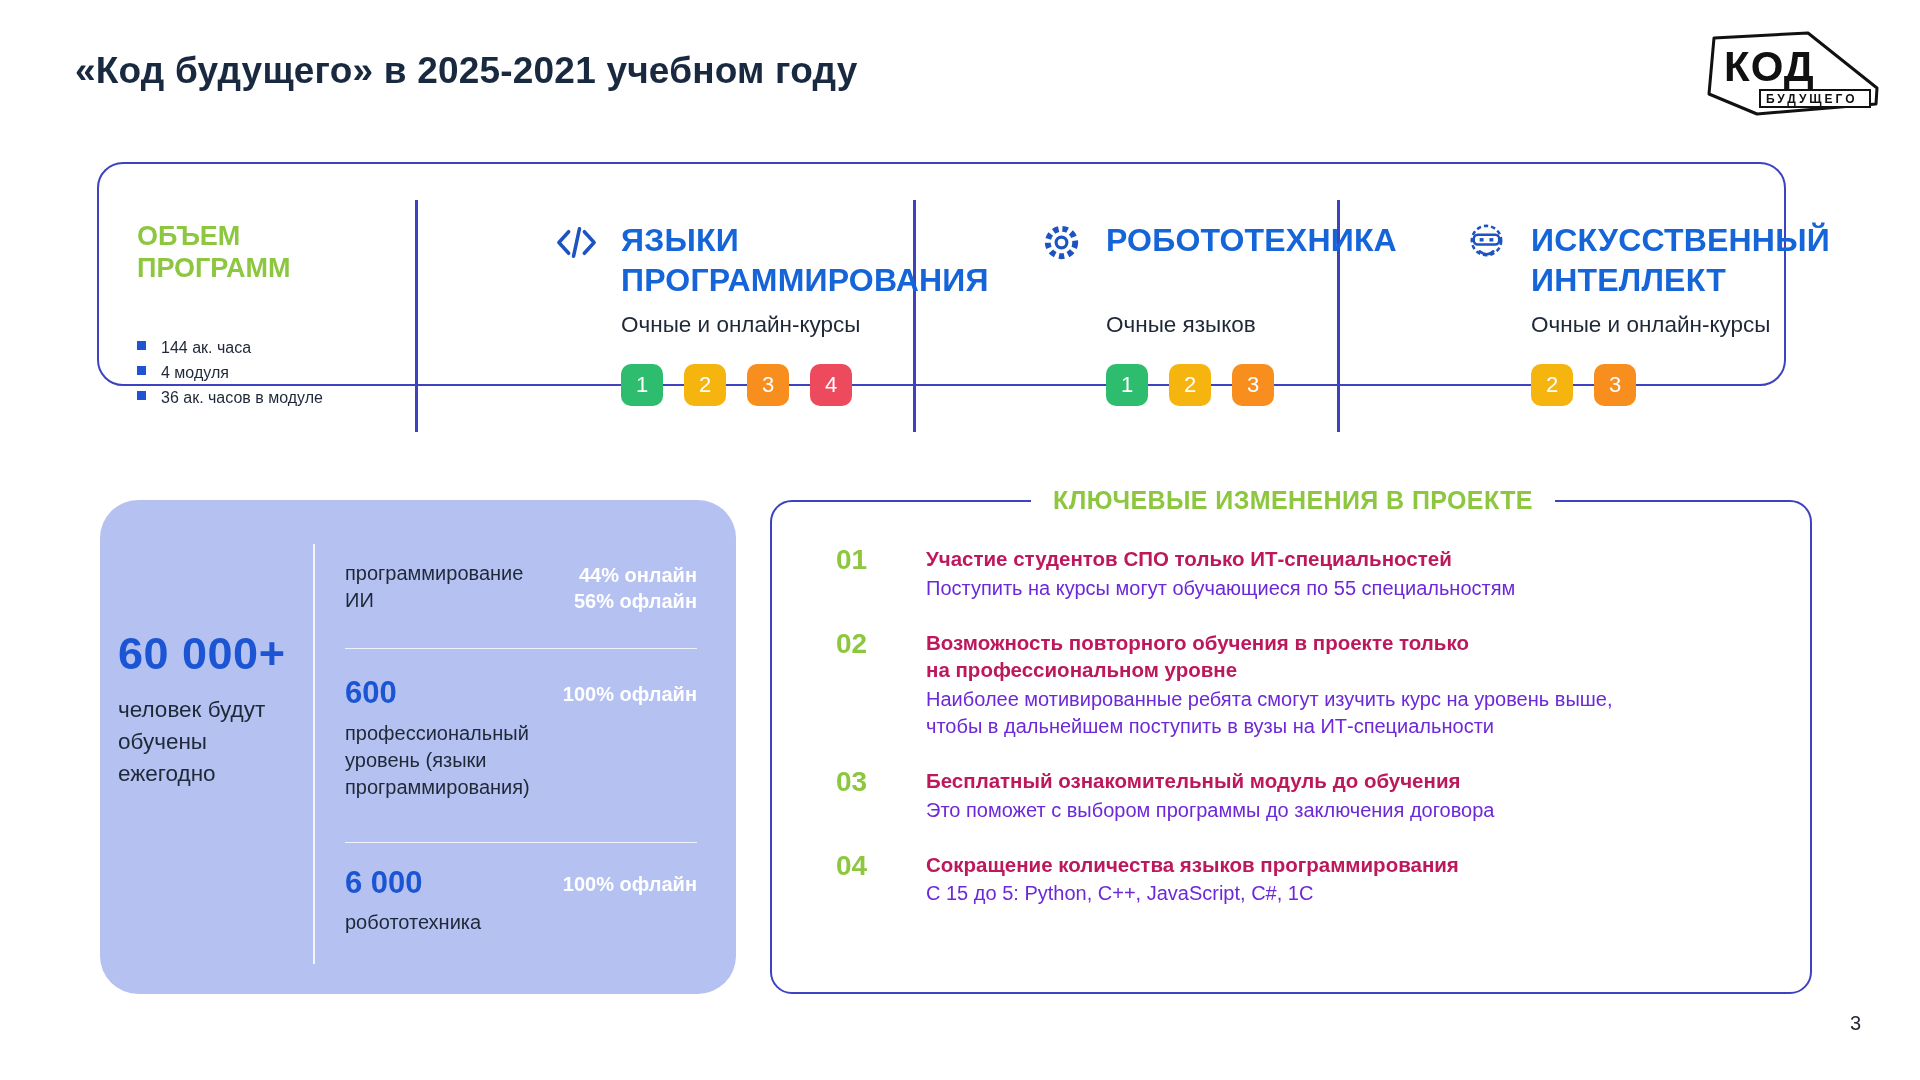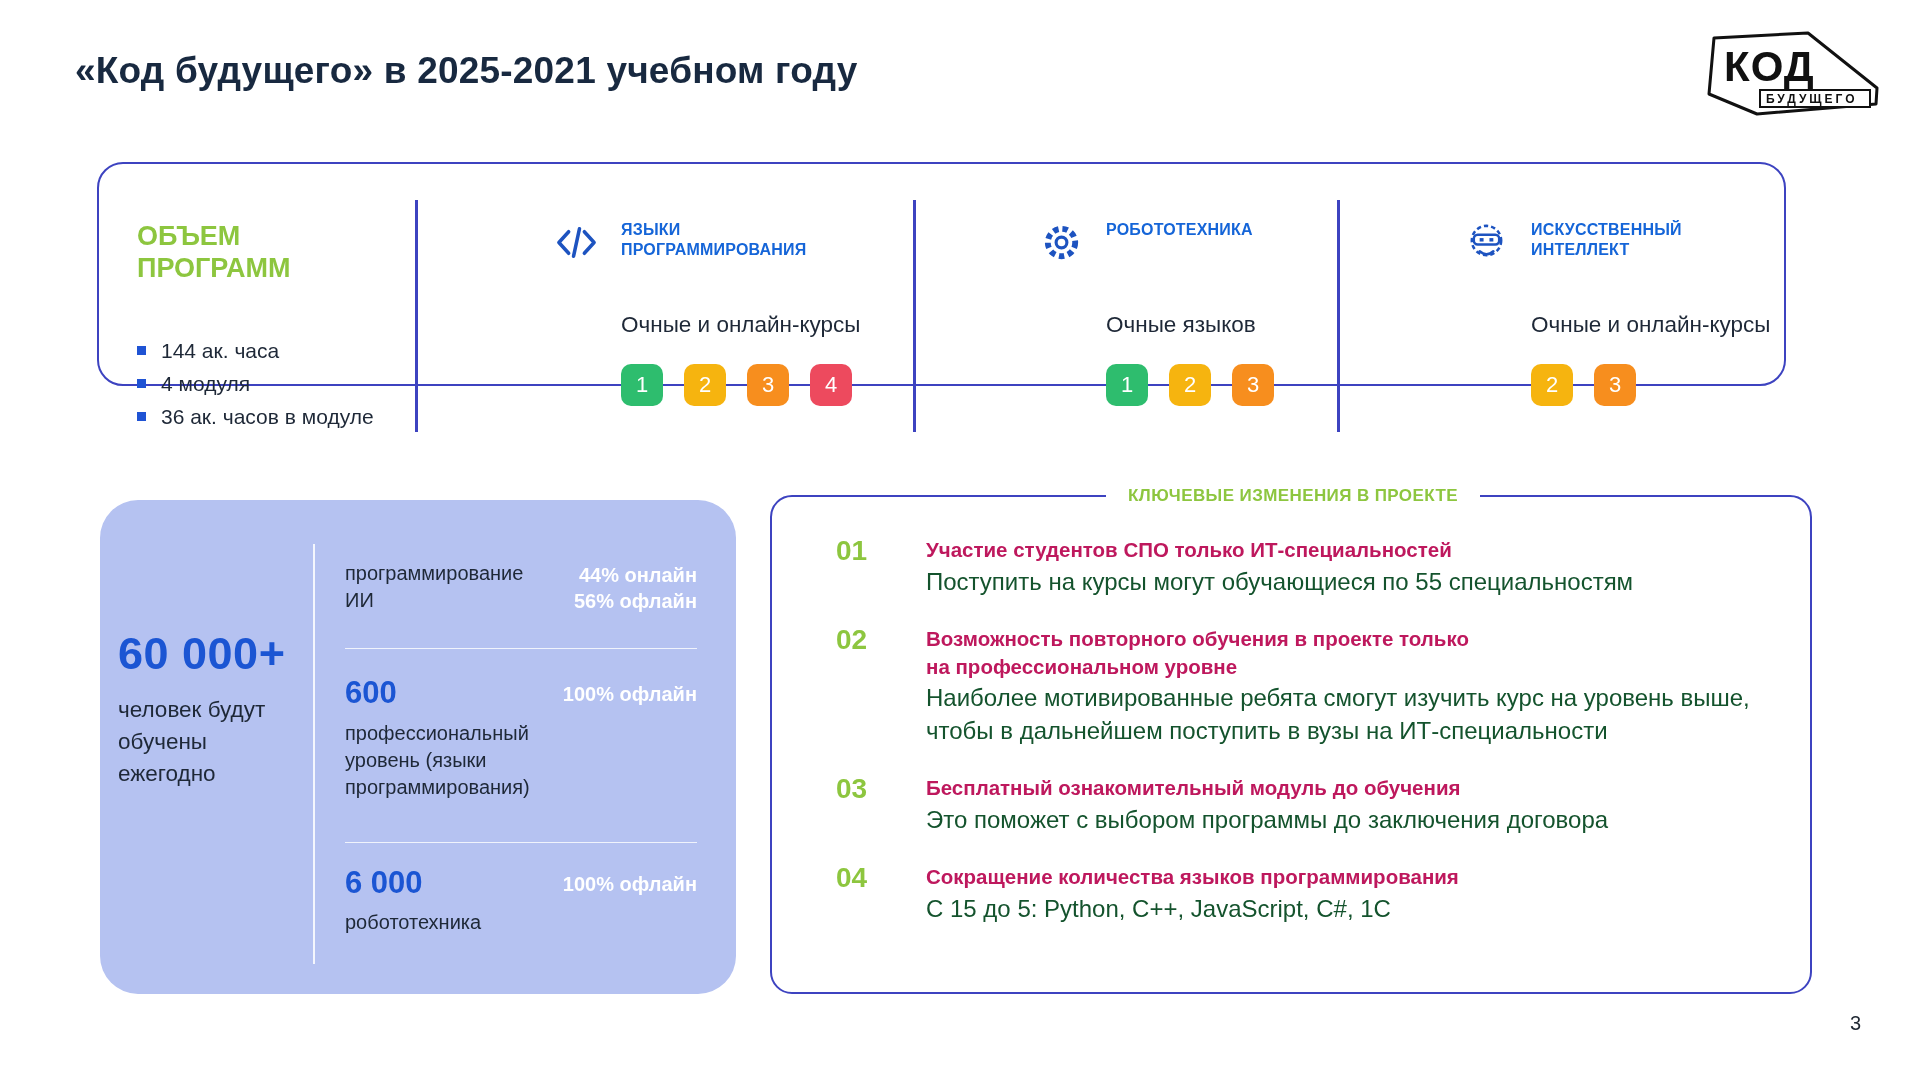--- a/index.html
+++ b/index.html
@@ -20,27 +20,27 @@
   }
   .vdiv{position:absolute;top:36px;height:232px;width:2.5px;background:#3d43c0;}
   .vdiv.d1{left:316px}.vdiv.d2{left:814px}.vdiv.d3{left:1238px}
   .col{position:absolute;top:56px;}
   .col.volume{left:38px;width:260px;}
   .volume-title{
     margin:0;font-size:27px;font-weight:800;color:#8dc63f;line-height:1.2;white-space:pre-line;
   }
   .volume-list{list-style:none;margin:50px 0 0 0;padding:0;}
   .volume-list li{
-    font-size:21px;color:#1e2837;line-height:1.57;display:flex;align-items:baseline;
+    font-size:16px;color:#1e2837;line-height:1.57;display:flex;align-items:baseline;
   }
   .sq{width:9px;height:9px;background:#1f53d4;display:inline-block;margin-right:15px;flex:0 0 auto;position:relative;top:-3px;}
   .track .track-head{display:flex;align-items:flex-start;gap:22px;}
   .track-icon{flex:0 0 45px;width:45px;height:45px;}
   .track-title{
-    margin:0;font-size:16px;font-weight:800;color:#1565d8;line-height:1.25;white-space:pre-line;letter-spacing:.2px;
+    margin:0;font-size:32px;font-weight:800;color:#1565d8;line-height:1.25;white-space:pre-line;letter-spacing:.2px;
   }
   .track-sub{position:absolute;left:67px;top:92px;font-size:22.5px;color:#1e2837;}
   .badges{position:absolute;left:67px;top:144px;display:flex;gap:21px;}
   .badge{
     width:42px;height:42px;border-radius:10px;color:#fff;font-size:22px;font-weight:400;
     display:flex;align-items:center;justify-content:center;
   }
   .col.lang{left:455px;width:430px;}
   .col.robot{left:940px;width:370px;}
   .col.ai{left:1365px;width:400px;}
@@ -66,28 +66,28 @@
   .srow.r2{padding-top:28px;padding-bottom:41px;border-bottom:1.5px solid rgba(255,255,255,.8);}
   .srow.r2 .note{top:32px;}
   .srow.r3{padding-top:24px;}
   .srow.r3 .note{top:28px;}
   
   .changes{
     position:absolute;left:770px;top:486px;width:1042px;height:508px;box-sizing:border-box;
     border:2.5px solid #3d43c0;border-radius:22px;margin:0;padding:0 60px 0 64px;background:#fff;
   }
   .changes legend{
-    margin:0 auto;padding:0 22px;font-size:17px;font-weight:800;color:#8dc63f;letter-spacing:.4px;
+    margin:0 auto;padding:0 22px;font-size:25px;font-weight:800;color:#8dc63f;letter-spacing:.4px;
   }
   .changes-list{padding-top:30px;}
   .citem{display:flex;gap:34px;margin-bottom:27px;}
   .citem .num{flex:0 0 56px;font-size:28px;font-weight:800;color:#8dc63f;line-height:1.1;}
   .citem .texts{flex:1;}
   .citem .chead{font-size:20.5px;font-weight:700;color:#be185d;line-height:1.35;white-space:pre-line;}
-  .citem .cbody{font-size:24px;color:#14532d;line-height:1.35;white-space:pre-line;margin-top:2px;}
+  .citem .cbody{font-size:20px;color:#6d28d9;line-height:1.35;white-space:pre-line;margin-top:2px;}
   
   .pagenum{position:absolute;left:1850px;top:1012px;font-size:20px;color:#222a35;}
 </style>
 </head>
 <body>
 
 <div class="slide">
 
   <h1 class="page-title">«Код будущего» в 2025-2021 учебном году</h1>
 

